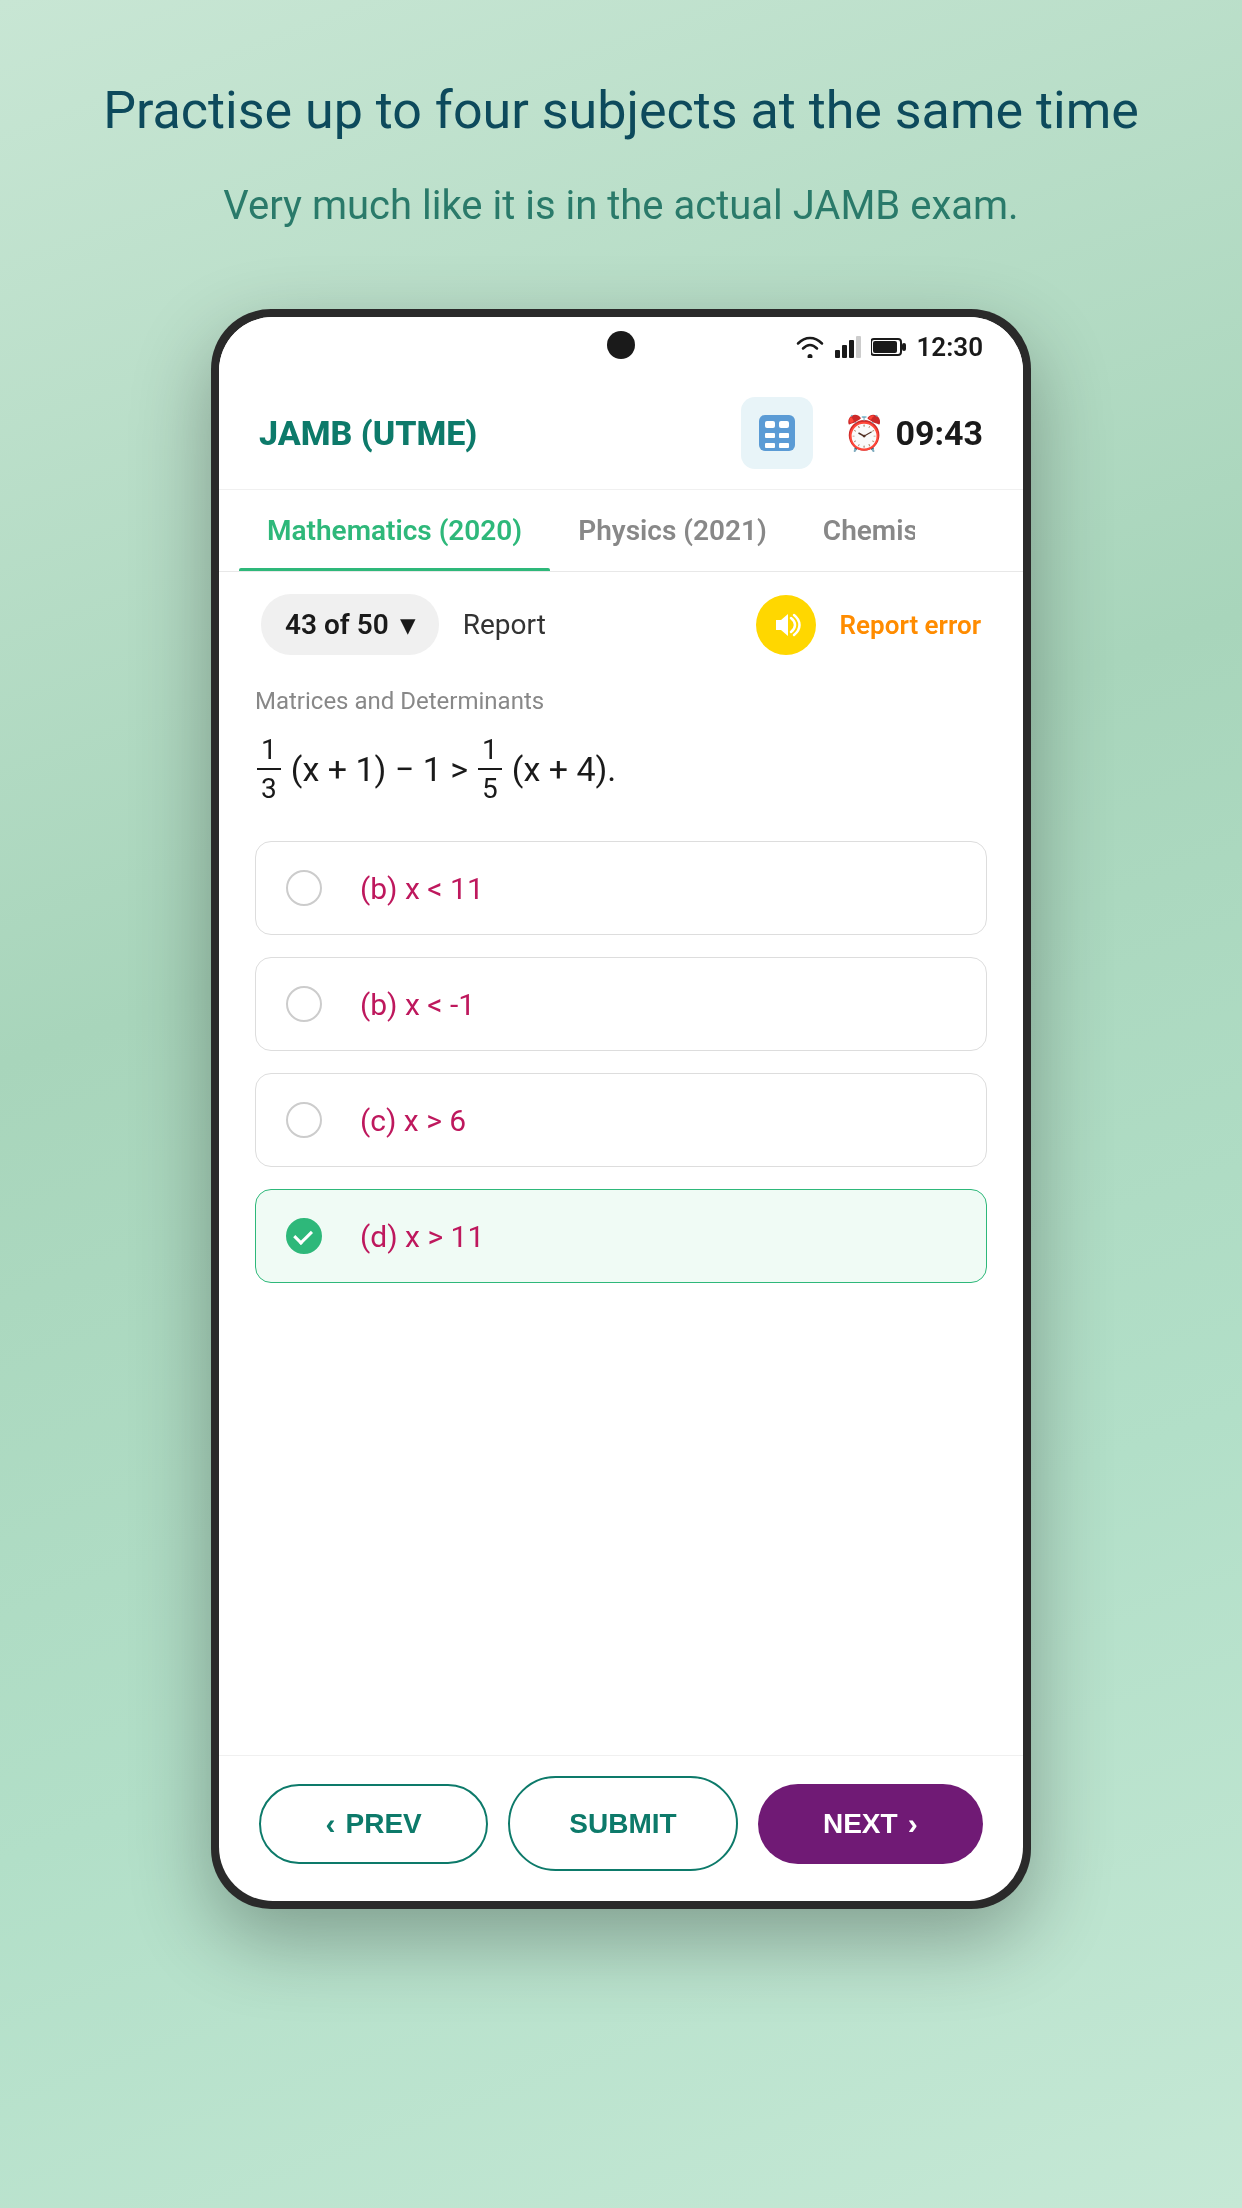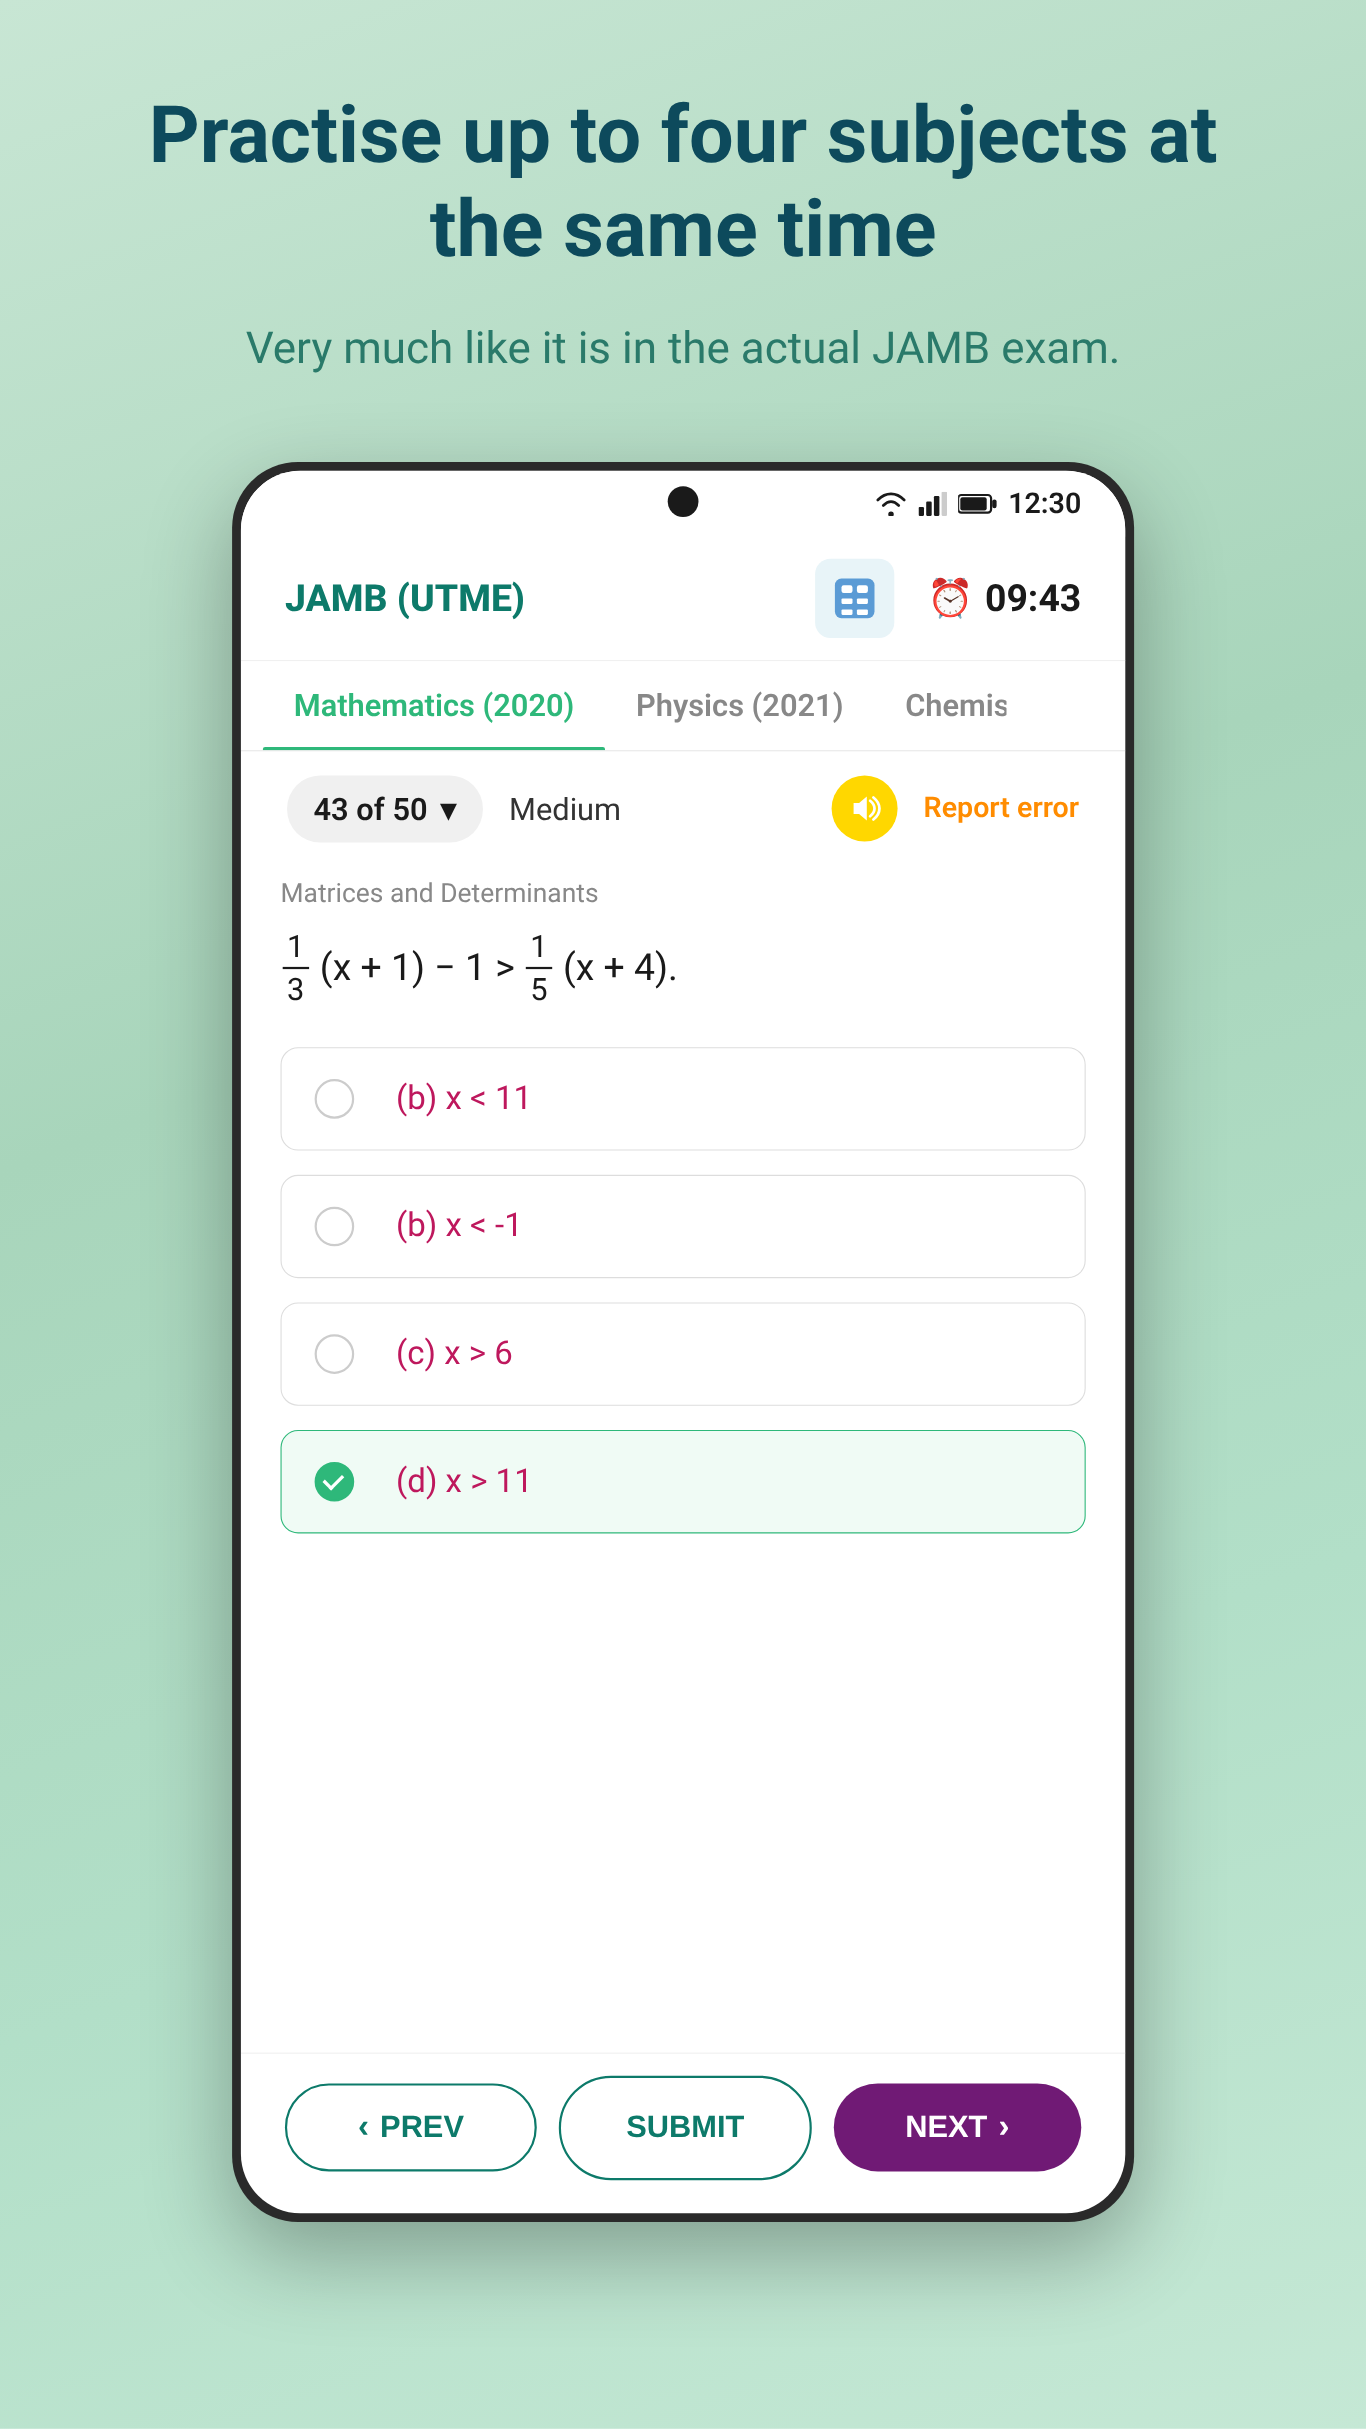--- a/index.html
+++ b/index.html
@@ -11,22 +11,22 @@
       background: linear-gradient(160deg, #c8e6d4 0%, #a8d5bb 40%, #b2dfc8 70%, #c5e8d5 100%);
       font-family: -apple-system, BlinkMacSystemFont, 'Segoe UI', Roboto, sans-serif;
       display: flex;
       flex-direction: column;
       align-items: center;
       overflow: hidden;
       position: relative;
     }
 
     .page-title {
-      font-size: 72px;
-      font-weight: 700;
+      font-size: 52px;
+      font-weight: 400;
       color: #0d4a5c;
       text-align: center;
       margin-top: 80px;
       padding: 0 80px;
       line-height: 1.2;
     }
 
     .page-subtitle {
       font-size: 40px;
       color: #2a7a6a;
@@ -453,21 +453,21 @@
       <div class="tab tab-partial">
         <span>Chemistry (</span>
       </div>
     </div>
 
     <div class="controls-row">
       <div class="question-selector">
         <span>43 of 50</span>
         <span>▾</span>
       </div>
-      <span class="difficulty-label">Medium</span>
+      <span class="difficulty-label">Report</span>
       <div class="audio-btn">
         <svg width="30" height="30" viewBox="0 0 30 30">
           <path d="M5 10h5l7-6v22l-7-6H5z" fill="white"></path>
           <path d="M20 8c2.5 2 4 4.5 4 7s-1.5 5-4 7" stroke="white" stroke-width="2.5" fill="none" stroke-linecap="round"></path>
           <path d="M23 5c3.5 2.8 5.5 6.5 5.5 10s-2 7.2-5.5 10" stroke="white" stroke-width="2.5" fill="none" stroke-linecap="round"></path>
         </svg>
       </div>
       <span class="report-error-btn">Report error</span>
     </div>
 

